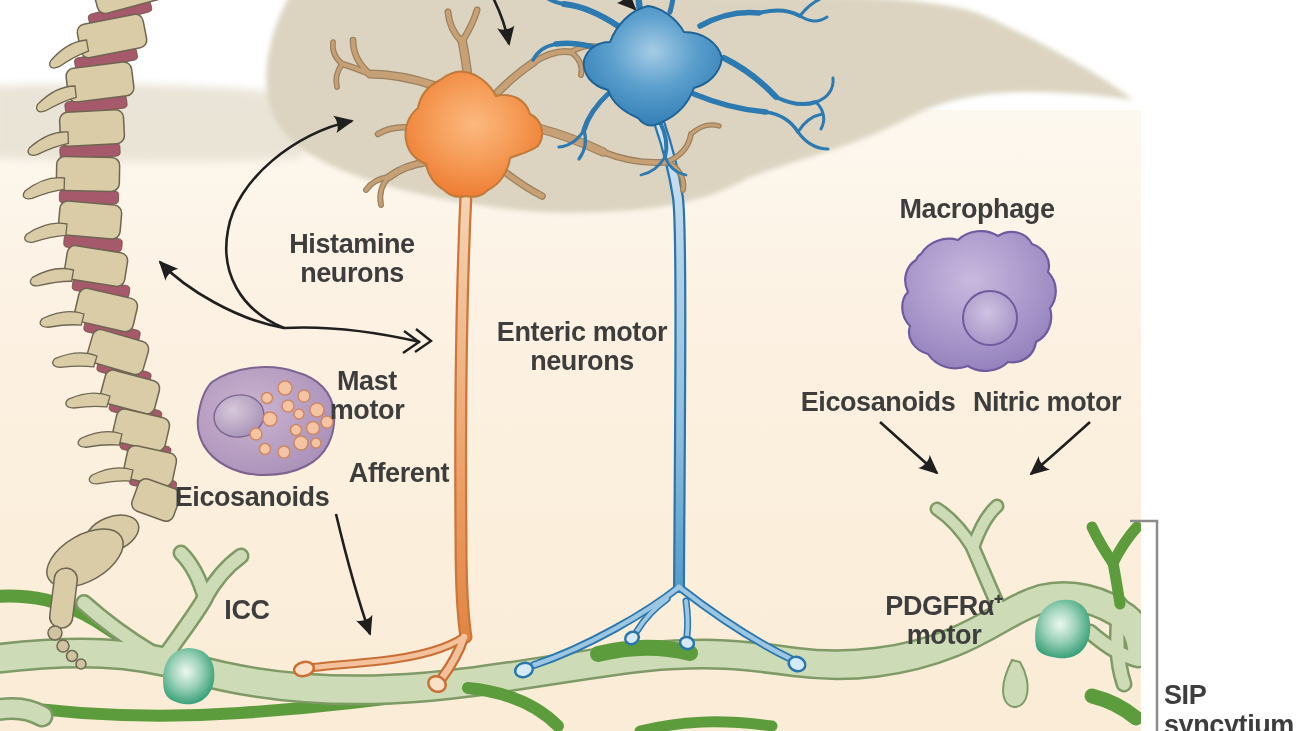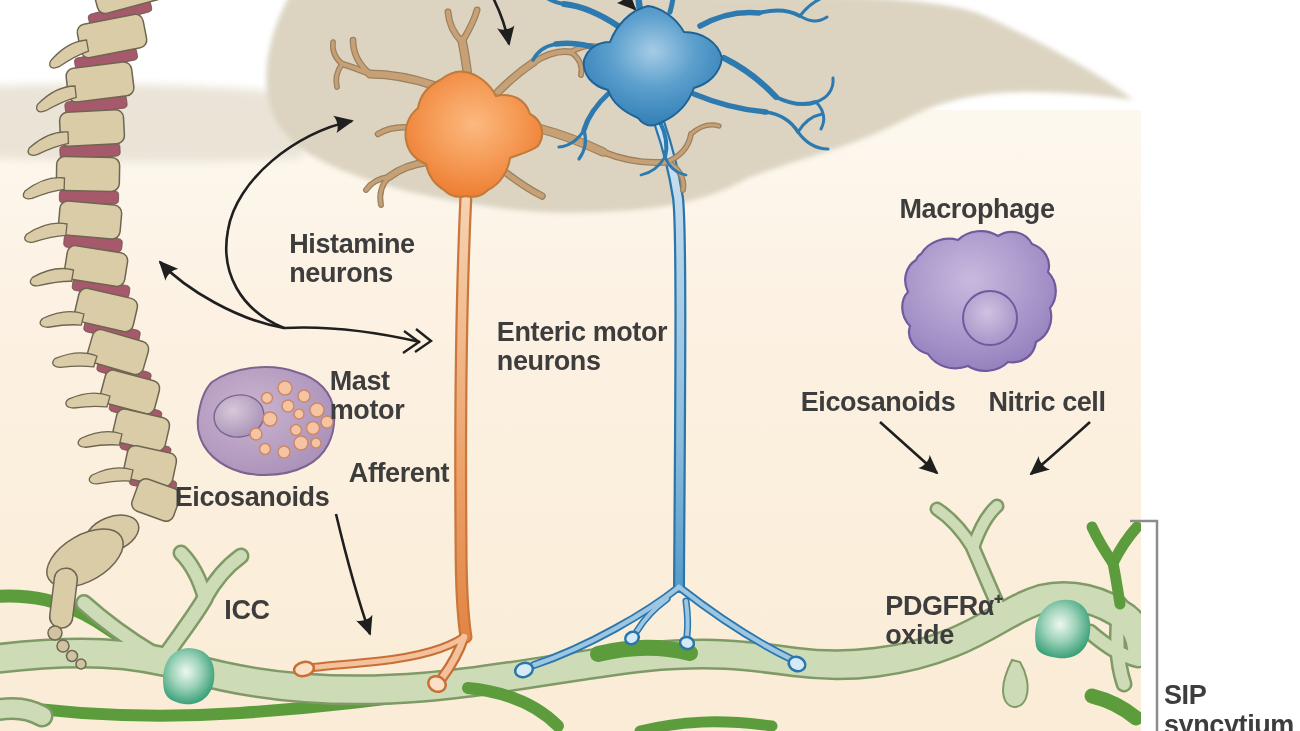--- a/index.html
+++ b/index.html
@@ -1,20 +1,20 @@
 <!DOCTYPE html>
 <html><head>
 <meta charset="utf-8">
 <style>
   html,body{margin:0;padding:0;background:#fff;}
   .page{position:relative;width:1300px;height:731px;overflow:hidden;background:#ffffff;
         font-family:"Liberation Sans",sans-serif;}
   .page svg{position:absolute;left:0;top:0;}
   .lbl{position:absolute;font-weight:700;font-size:27px;line-height:29px;color:#3d3d3d;
-       letter-spacing:-0.4px;white-space:pre-line;text-align:left;
+       letter-spacing:-0.4px;white-space:pre-line;text-align:center;
        transform:translate(-50%,-50%);pointer-events:none;}
   .lbl-left{transform:none;text-align:left;line-height:30px;}
 </style>
 </head>
 <body>
 
 <div class="page">
 
 <svg width="1300" height="731" viewBox="0 0 1300 731">
   <defs>
@@ -334,19 +334,19 @@
 neurons</div>
 <div class="lbl" style="left:582px;top:347px">Enteric motor
 neurons</div>
 <div class="lbl" style="left:367px;top:396px">Mast
 motor</div>
 <div class="lbl" style="left:399px;top:473px">Afferent</div>
 <div class="lbl" style="left:252px;top:497px">Eicosanoids</div>
 <div class="lbl" style="left:247px;top:610px">ICC</div>
 <div class="lbl" style="left:977px;top:209px">Macrophage</div>
 <div class="lbl" style="left:878px;top:402px">Eicosanoids</div>
-<div class="lbl" style="left:1047px;top:402px">Nitric cell</div>
+<div class="lbl" style="left:1047px;top:402px">Nitric motor</div>
 <div class="lbl" style="left:944px;top:621px">PDGFRα⁺
-oxide</div>
+motor</div>
 <div class="lbl lbl-left" style="left:1164px;top:680px">SIP
 syncytium</div>
 
 </div>
 
 </body></html>

